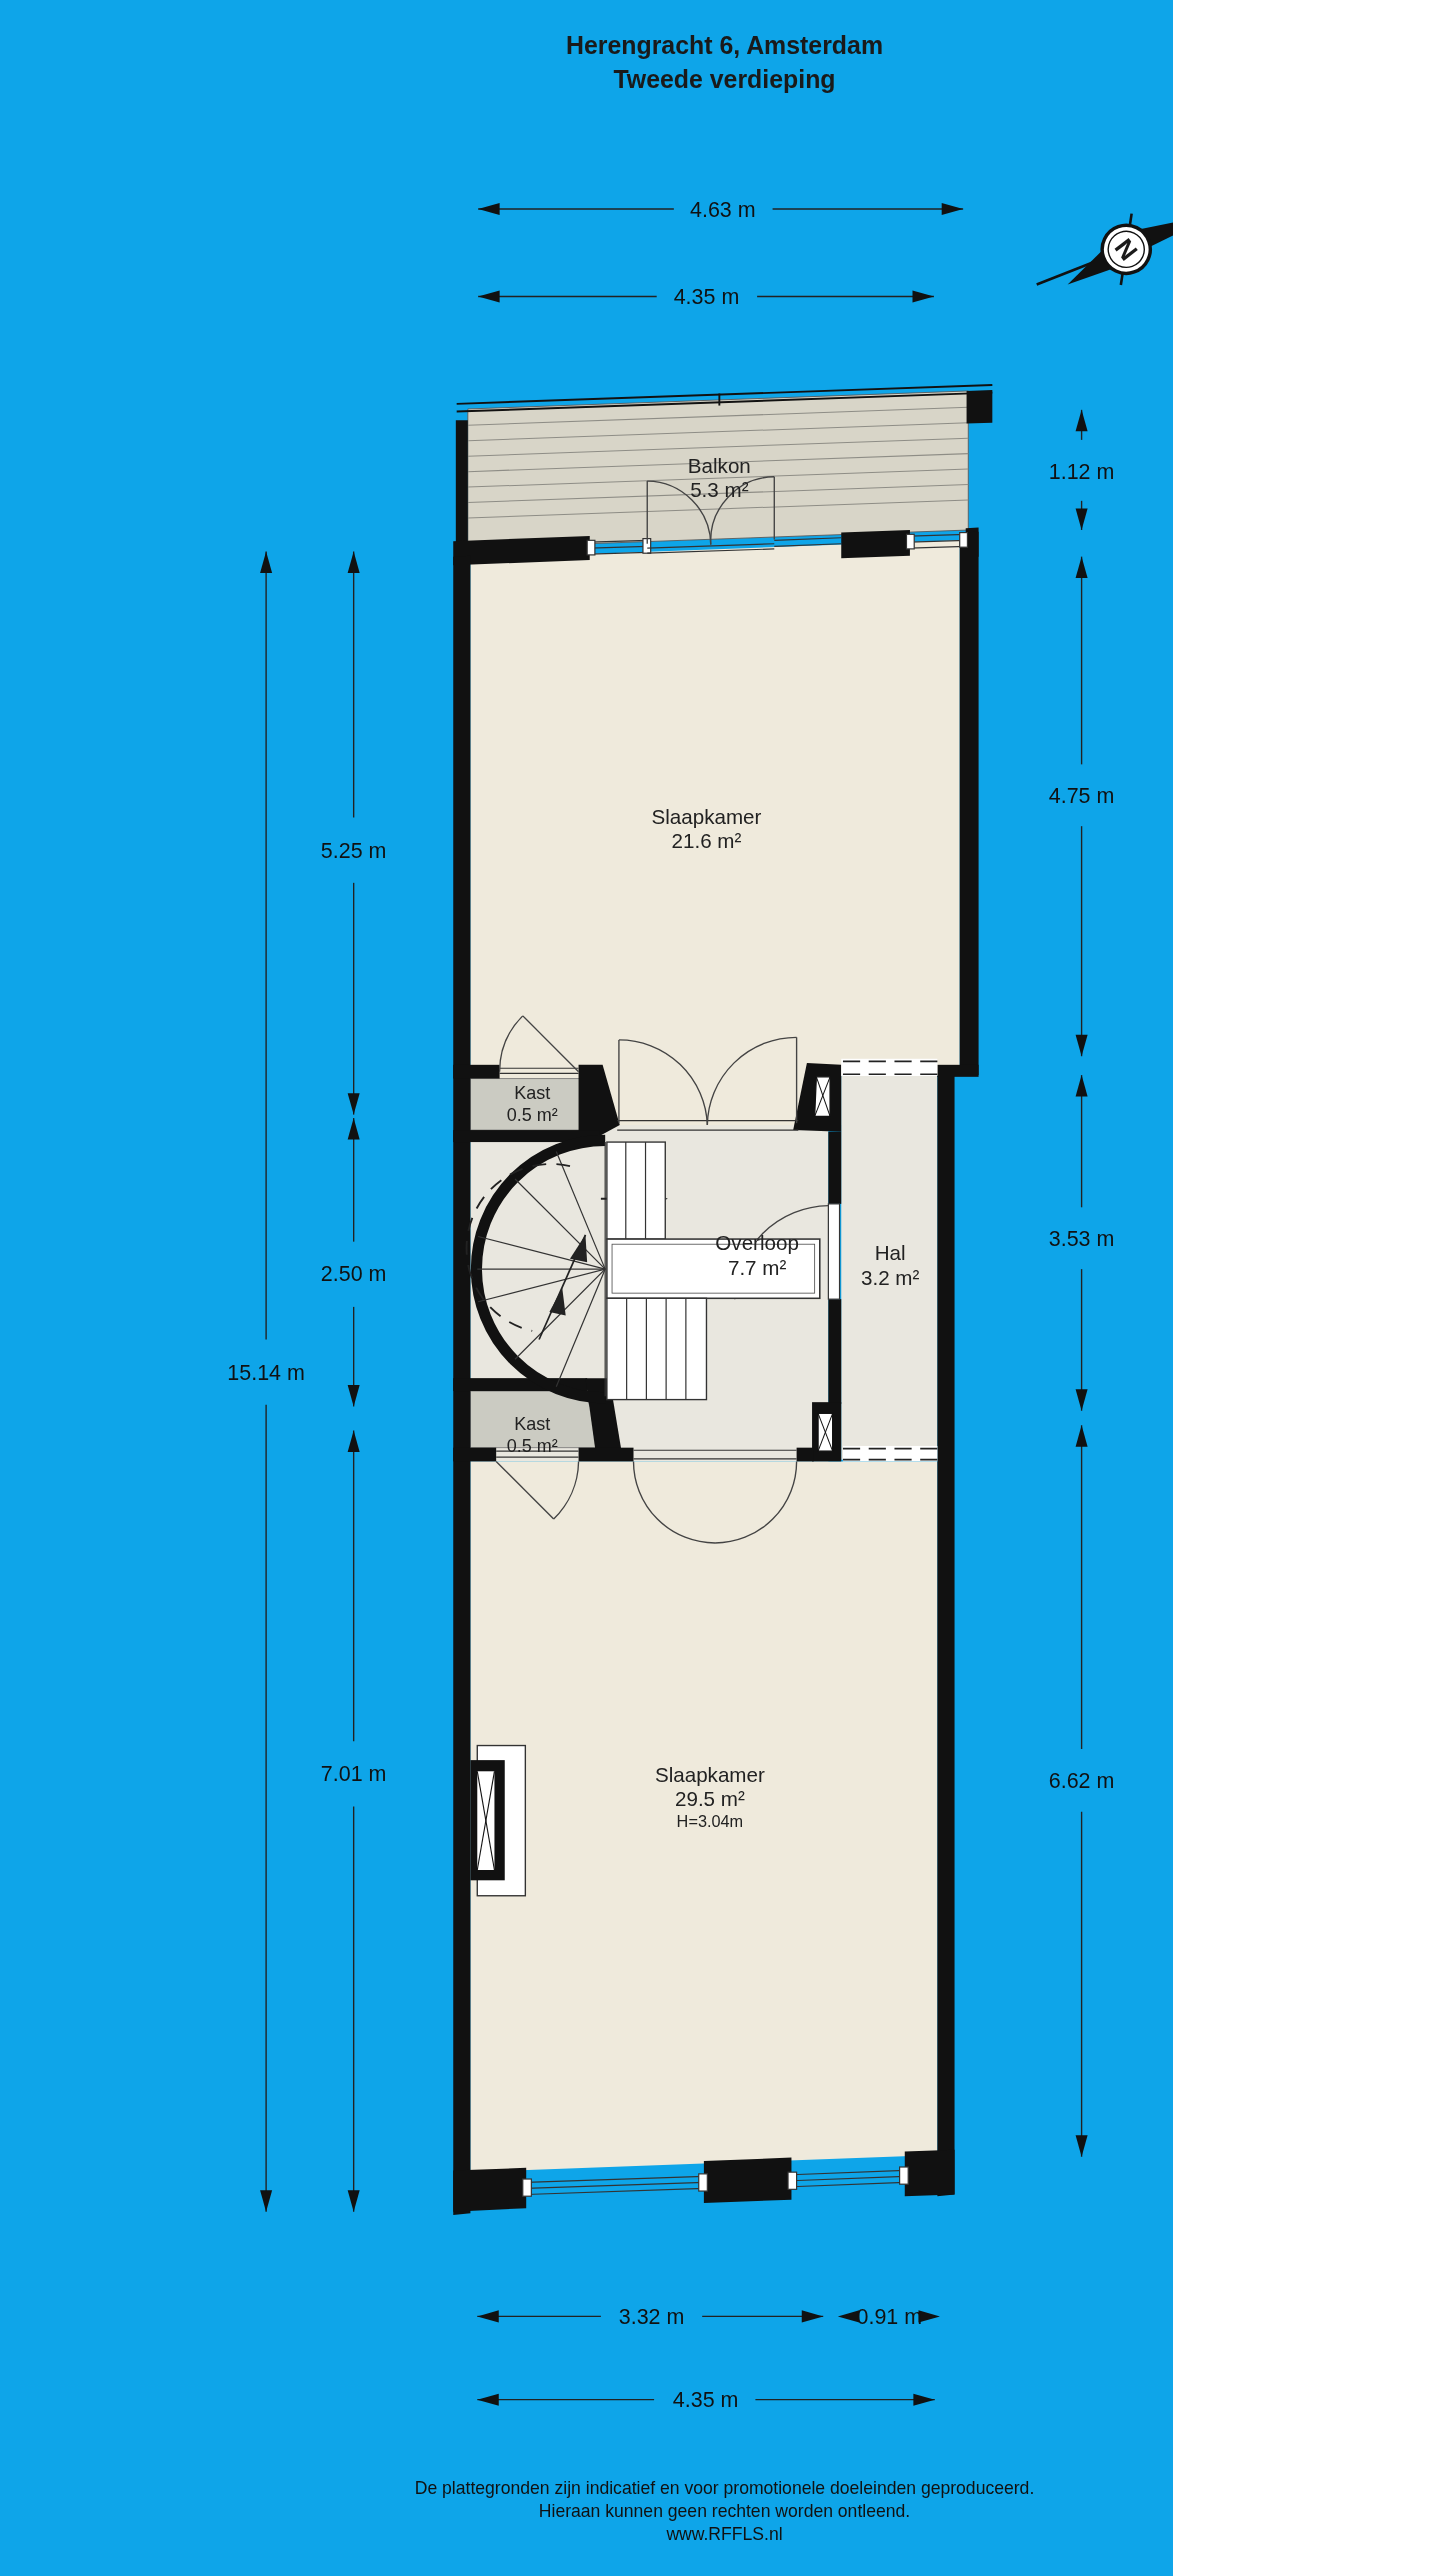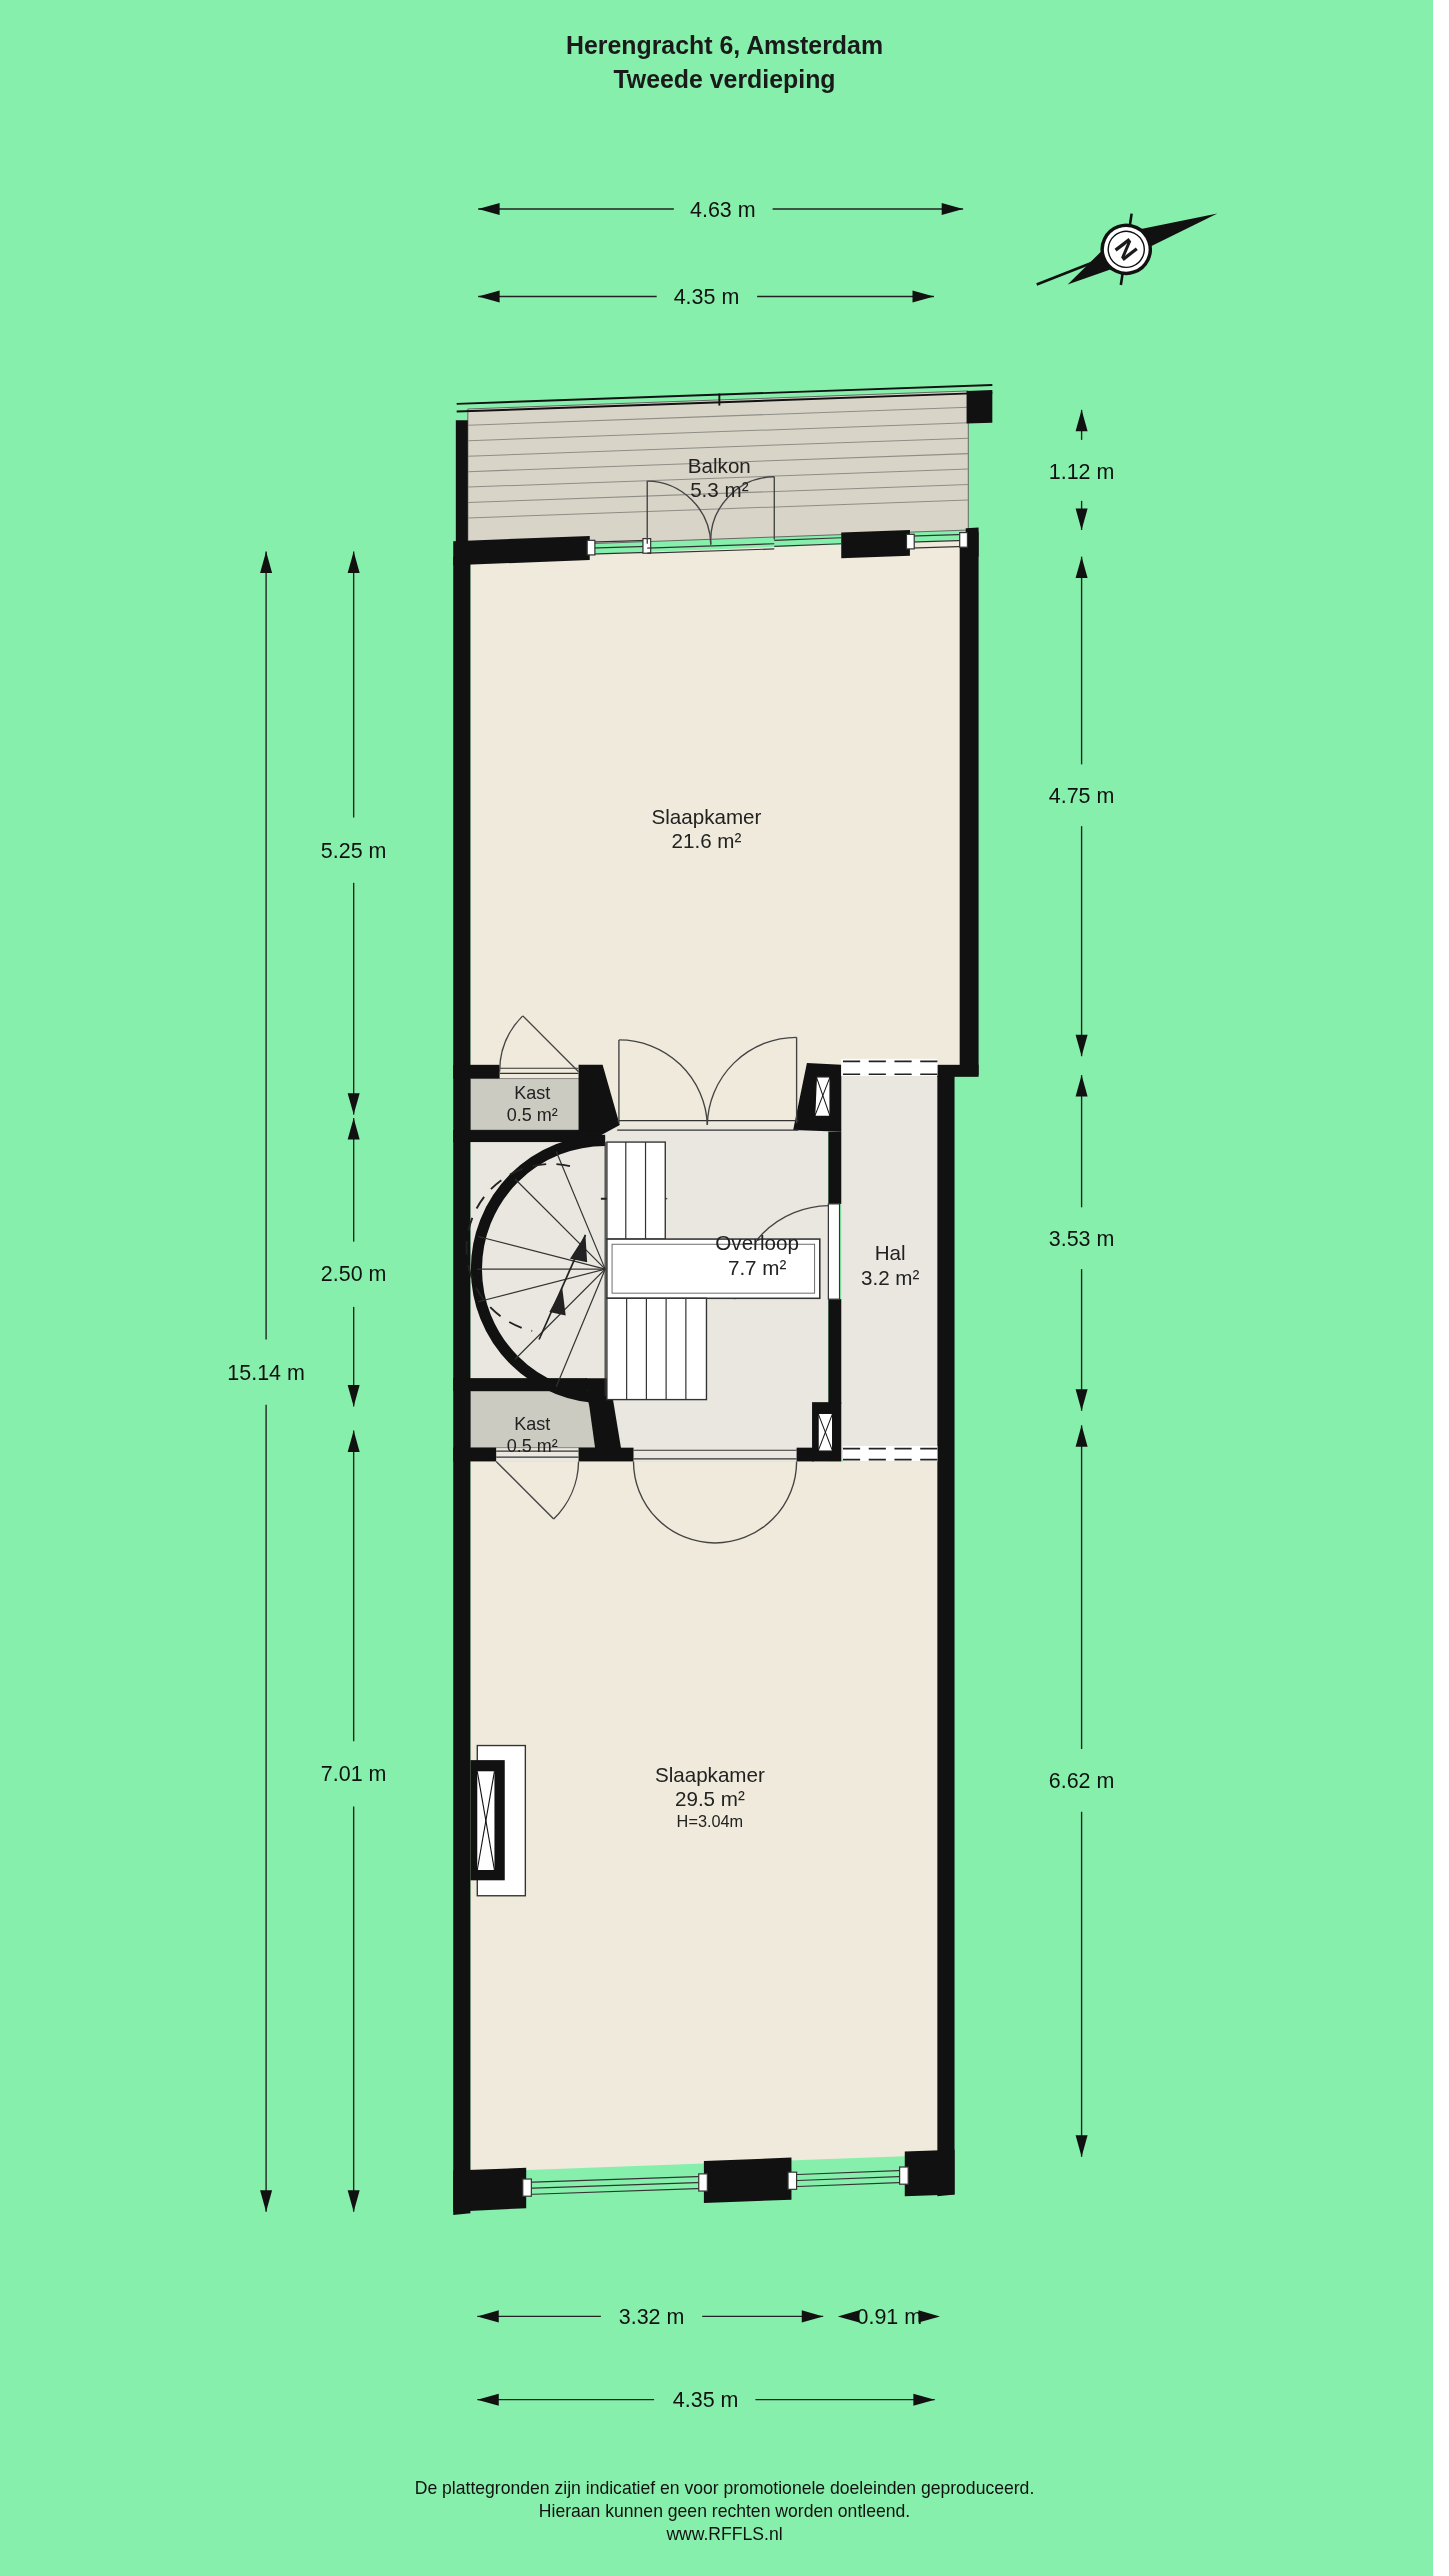--- a/index.html
+++ b/index.html
@@ -1,16 +1,16 @@
 <!DOCTYPE html>
 <html style="font-size:13.7px"><head>
 <meta charset="utf-8">
 <style>
   html,body{margin:0;padding:0;background:#ffffff;}
-  .page{position:relative;width:1433px;height:2576px;background:#86efac;overflow:hidden;
+  .page{position:relative;width:1173px;height:2576px;background:#0ea5e9;overflow:hidden;
         font-family:"Liberation Sans", sans-serif;}
   svg{position:absolute;left:0;top:0;}
   text{font-family:"Liberation Sans", sans-serif;fill:#1a1a1a;}
   .title-line{font-size:29px;font-weight:bold;text-anchor:middle;}
   .room-label{font-size:24px;text-anchor:middle;fill:#222;}
   .room-label-sm{font-size:21px;text-anchor:middle;fill:#222;}
   .room-sub{font-size:19px;text-anchor:middle;fill:#222;}
   .dim-label{font-size:25px;text-anchor:middle;fill:#111;}
   .footer-line{font-size:20.5px;text-anchor:middle;fill:#111;}
   .wall{fill:#111;stroke:none;}

